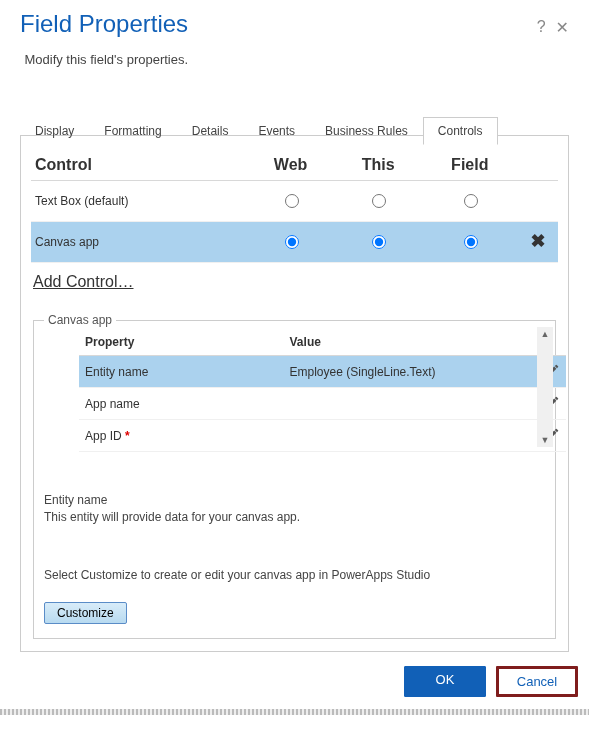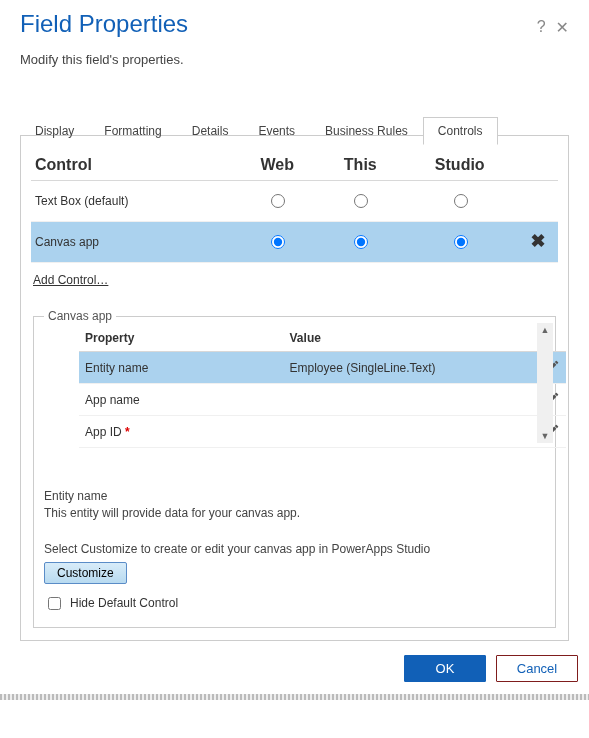--- a/index.html
+++ b/index.html
@@ -11,20 +11,21 @@
     background: #fff;
     width: 589px;
   }
   .dialog {
     padding: 10px 20px 0 20px;
   }
   .header-row {
     display: flex;
     align-items: flex-start;
     justify-content: space-between;
+    text-align: right;
   }
   .title {
     font-size: 24px;
     color: #1160B7;
     font-weight: 300;
     margin: 0;
   }
   .subtitle {
     font-size: 13px;
     color: #444;
@@ -90,21 +91,21 @@
   .bold-x {
     font-weight: 900;
     font-size: 18px;
     cursor: pointer;
     display: inline-block;
     line-height: 14px;
   }
   .link {
     color: #333;
     text-decoration: underline;
-    font-size: 12px;
+    font-size: 16px;
     cursor: pointer;
     margin: 10px 0 4px 2px;
     display: inline-block;
   }
   fieldset.properties {
     border: 1px solid #ccc;
     margin-top: 18px;
     padding: 0 2px 14px 10px;
   }
   fieldset.properties legend {
@@ -163,26 +164,26 @@
     line-height: 10px;
   }
   .desc {
     margin-top: 40px;
     font-size: 12px;
     color: #444;
     line-height: 1.4;
     padding-right: 8px;
   }
   .customize-hint {
+    margin-top: 42px;
+    font-size: 12px;
+    color: #444;
+  }
+  .customize-btn {
     margin-top: 20px;
-    font-size: 12px;
-    color: #444;
-  }
-  .customize-btn {
-    margin-top: 6px;
     background: linear-gradient(#d8ecf9, #b8daf0);
     border: 1px solid #5a8cc7;
     padding: 3px 12px;
     font-size: 12px;
     cursor: pointer;
     border-radius: 2px;
   }
   .hide-row {
     display: flex;
     align-items: center;
@@ -205,21 +206,21 @@
     border-radius: 1px;
   }
   .btn-primary {
     background: #1160B7;
     color: #fff;
     border: 1px solid #1160B7;
   }
   .btn-secondary {
     background: #fff;
     color: #1160B7;
-    border: 1px solid #7f1d1d;
+    border: 3px solid #7f1d1d;
   }
   .bottom-edge {
     height: 6px;
     background: repeating-linear-gradient(90deg,#bbb,#bbb 2px,#eee 2px,#eee 4px);
   }
 </style>
 </head>
 <body>
 
 <div class="dialog">
@@ -244,21 +245,21 @@
   </div>
 
   <div class="tab-content">
 
     <table class="controls-table">
       <thead>
         <tr>
           <th>Control</th>
           <th class="center">Web</th>
           <th class="center">This</th>
-          <th class="center">Studio</th>
+          <th class="center">Field</th>
           <th style="width:40px"></th>
         </tr>
       </thead>
       <tbody>
         <tr>
           <td>Text Box (default)</td>
           <td class="center"><input type="radio" name="web" style=""></td>
           <td class="center"><input type="radio" name="phone" style=""></td>
           <td class="center"><input type="radio" name="tablet" style=""></td>
           <td></td>
@@ -326,24 +327,20 @@
       </div>
 
       <div class="desc">
         <div>Entity name</div>
         <div>This entity will provide data for your canvas app.</div>
       </div>
 
       <div class="customize-hint">Select Customize to create or edit your canvas app in PowerApps Studio</div>
       <button class="customize-btn">Customize</button>
 
-      <div class="hide-row">
-        <input type="checkbox" style="">
-        <span>Hide Default Control</span>
-      </div>
     </fieldset>
 
   </div>
 </div>
 
 <div class="footer">
   <div class="btn btn-primary">OK</div>
   <div class="btn btn-secondary">Cancel</div>
 </div>
 

